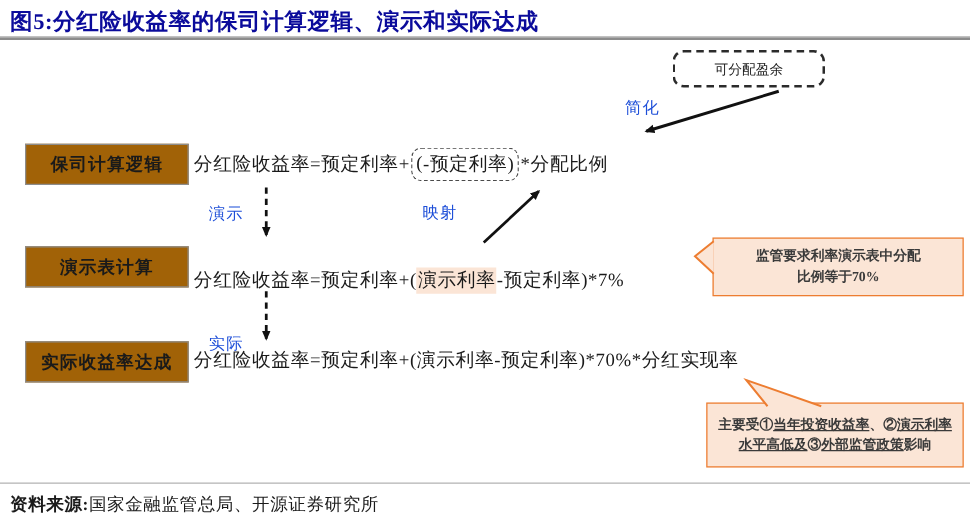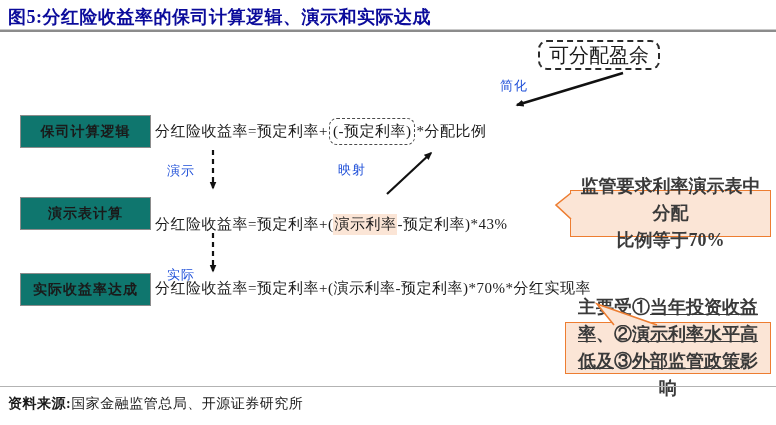--- a/index.html
+++ b/index.html
@@ -10,44 +10,44 @@
   .abs{position:absolute;}
   
   .fig-title{
     left:8px;top:5px;font-size:18px;font-weight:bold;color:#0b0b9b;
     letter-spacing:0.5px;white-space:nowrap;
   }
   .title-rule{left:0;top:29px;width:776px;height:2px;background:#8c8c8c;border-top:1px solid #c9c9c9;}
   
   .surplus-box{
     left:538px;top:40px;width:118px;height:26px;border:2px dashed #2b2b2b;border-radius:9px;
-    display:flex;align-items:center;justify-content:center;font-size:20px;background:#fff;
+    display:flex;align-items:center;justify-content:center;font-size:11px;background:#fff;
   }
   
   .row-label{
-    left:20px;width:129px;height:31px;border:1px solid #8c8c8c;background:#0f766e;
+    left:20px;width:129px;height:31px;border:1px solid #8c8c8c;background:#a16207;
     display:flex;align-items:center;justify-content:center;font-size:14px;font-weight:bold;
     letter-spacing:1px;
   }
   
   .formula{
     left:155px;height:33px;display:flex;align-items:center;font-size:15px;white-space:nowrap;
     letter-spacing:0.5px;
   }
   .dashed-wrap{
     display:inline-flex;align-items:center;border:1.5px dashed #4a4a4a;border-radius:8px;
     padding:3px 3px;margin:0 1px;
   }
   .hl{background:#fbe5d6;padding:1px 1px;}
   
   .arrow-label{font-size:13px;letter-spacing:1px;color:#1d4ed8;}
   
   .callout{
     border:1.6px solid #ed7d31;background:#fbe5d6;color:#3a3a3a;font-weight:bold;
-    font-size:18px;text-align:center;line-height:1.5;display:flex;flex-direction:column;
+    font-size:11px;text-align:center;line-height:1.5;display:flex;flex-direction:column;
     align-items:center;justify-content:center;padding:17px 6px;box-sizing:border-box;
   }
   .callout-demo{left:570px;top:190px;width:201px;height:47px;}
   .callout-actual{left:565px;top:322px;width:206px;height:52px;}
   
   .src-rule{left:0;top:386px;width:776px;height:1px;background:#b3b3b3;}
   .source{left:8px;top:395px;font-size:14px;white-space:nowrap;letter-spacing:0.5px;}
   .source .lbl{font-weight:bold;}
   svg.overlay{position:absolute;left:0;top:0;pointer-events:none;z-index:6;}
 </style>
@@ -79,21 +79,21 @@
       </span>
       <span>*分配比例</span>
   </div>
 
   <div class="abs row-label" style="top:197px;">
     <span>演示表计算</span>
   </div>
   <div class="abs formula" style="top:196px;margin-top:12px;">
     <span>分红险收益率=预定利率+(</span>
       <span class="hl">演示利率</span>
-      <span>-预定利率)*43%</span>
+      <span>-预定利率)*7%</span>
   </div>
 
   <div class="abs row-label" style="top:273px;">
     <span>实际收益率达成</span>
   </div>
   <div class="abs formula" style="top:272px;">
     <span>分红险收益率=预定利率+(演示利率-预定利率)*70%*分红实现率</span>
   </div>
 
   <div class="abs callout callout-demo">

